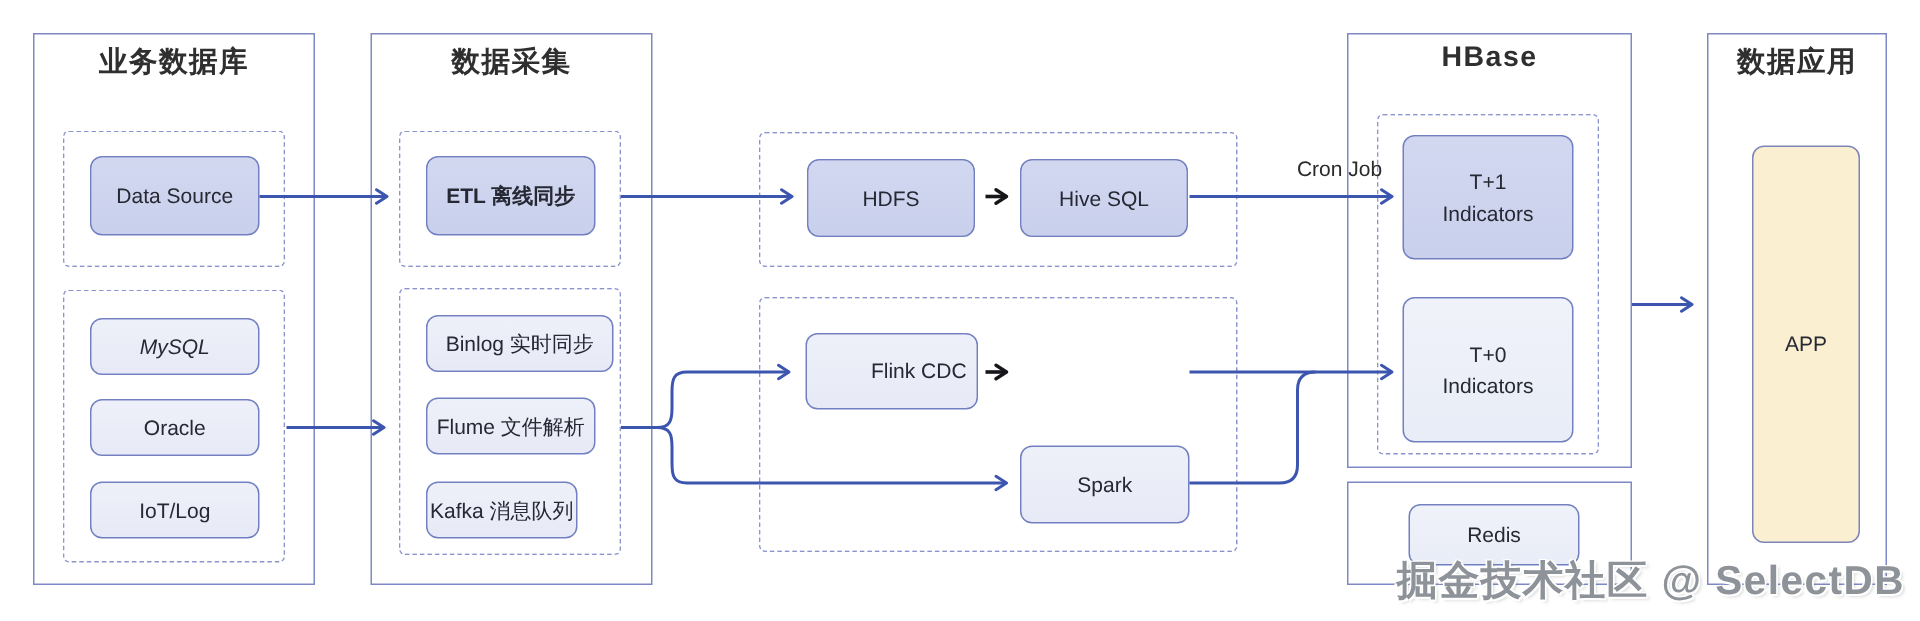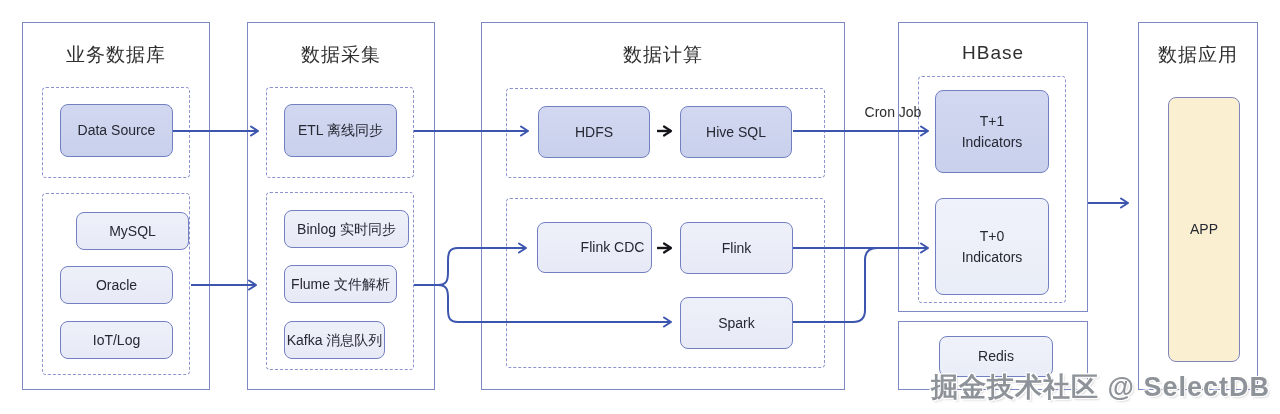--- a/index.html
+++ b/index.html
@@ -7,22 +7,22 @@
   body { font-family:"Liberation Sans","DejaVu Sans",sans-serif; }
   .canvas {
     position:relative; width:1280px; height:414px;
     background:#ffffff; overflow:hidden;
   }
   
   .col {
     position:absolute; border:1.5px solid #7e88c4; background:#ffffff;
   }
   .col-title {
-    position:absolute; top:19px; left:0; width:100%;
-    text-align:center; font-size:19px; font-weight:400;
+    position:absolute; top:5px; left:0; width:100%;
+    text-align:center; font-size:19px; font-weight:700;
     color:#2f2f2f; letter-spacing:1px;
   }
   
   .dgroup {
     position:absolute; border:1.5px dashed #8b94ce; border-radius:4px;
     background:transparent;
   }
   
   .node {
     position:absolute; border:1.5px solid #7280c2; border-radius:8px;
@@ -58,64 +58,58 @@
 <div class="canvas">
 
   <div class="col" style="left:22px;top:22px;width:188px;height:368px;">
     <div class="col-title">业务数据库</div>
   </div>
   <div class="dgroup" style="left:42px;top:87px;width:148px;height:91px;"></div>
   <div class="node dark" style="left:60px;top:104px;width:113px;height:53px;">
     <span>Data Source</span>
   </div>
   <div class="dgroup" style="left:42px;top:193px;width:148px;height:182px;"></div>
-  <div class="node light" style="left:76px;top:212px;width:113px;height:38px;">
+  <div class="node light" style="left:60px;top:212px;width:113px;height:38px;font-style:italic;">
     <span>MySQL</span>
   </div>
   <div class="node light" style="left:60px;top:266px;width:113px;height:38px;">
     <span>Oracle</span>
   </div>
   <div class="node light" style="left:60px;top:321px;width:113px;height:38px;">
     <span>IoT/Log</span>
   </div>
 
   <div class="col" style="left:247px;top:22px;width:188px;height:368px;">
     <div class="col-title">数据采集</div>
   </div>
   <div class="dgroup" style="left:266px;top:87px;width:148px;height:91px;"></div>
-  <div class="node dark" style="left:284px;top:104px;width:113px;height:53px;">
+  <div class="node dark" style="left:284px;top:104px;width:113px;height:53px;font-weight:bold;">
     <span>ETL 离线同步</span>
   </div>
   <div class="dgroup" style="left:266px;top:192px;width:148px;height:178px;"></div>
   <div class="node light" style="left:284px;top:210px;width:125px;height:38px;">
     <span>Binlog 实时同步</span>
   </div>
   <div class="node light" style="left:284px;top:265px;width:113px;height:38px;">
     <span>Flume 文件解析</span>
   </div>
   <div class="node light" style="left:284px;top:321px;width:101px;height:38px;">
     <span>Kafka 消息队列</span>
   </div>
 
-  <div class="col" style="left:481px;top:22px;width:364px;height:368px;">
-    <div class="col-title">数据计算</div>
-  </div>
   <div class="dgroup" style="left:506px;top:88px;width:319px;height:90px;"></div>
   <div class="node dark" style="left:538px;top:106px;width:112px;height:52px;">
     <span>HDFS</span>
   </div>
   <div class="node dark" style="left:680px;top:106px;width:112px;height:52px;">
     <span>Hive SQL</span>
   </div>
   <div class="dgroup" style="left:506px;top:198px;width:319px;height:170px;"></div>
   <div class="node light" style="left:537px;top:222px;width:115px;height:51px;padding-left:36px;">
     <span>Flink CDC</span>
-  </div>
-  <div class="node light" style="left:680px;top:222px;width:113px;height:52px;">
-    <span>Flink</span>
   </div>
   <div class="node light" style="left:680px;top:297px;width:113px;height:52px;">
     <span>Spark</span>
   </div>
 
   <div class="col" style="left:898px;top:22px;width:190px;height:290px;">
     <div class="col-title">HBase</div>
   </div>
   <div class="dgroup" style="left:918px;top:76px;width:148px;height:227px;"></div>
   <div class="node dark" style="left:935px;top:90px;width:114px;height:83px;">

